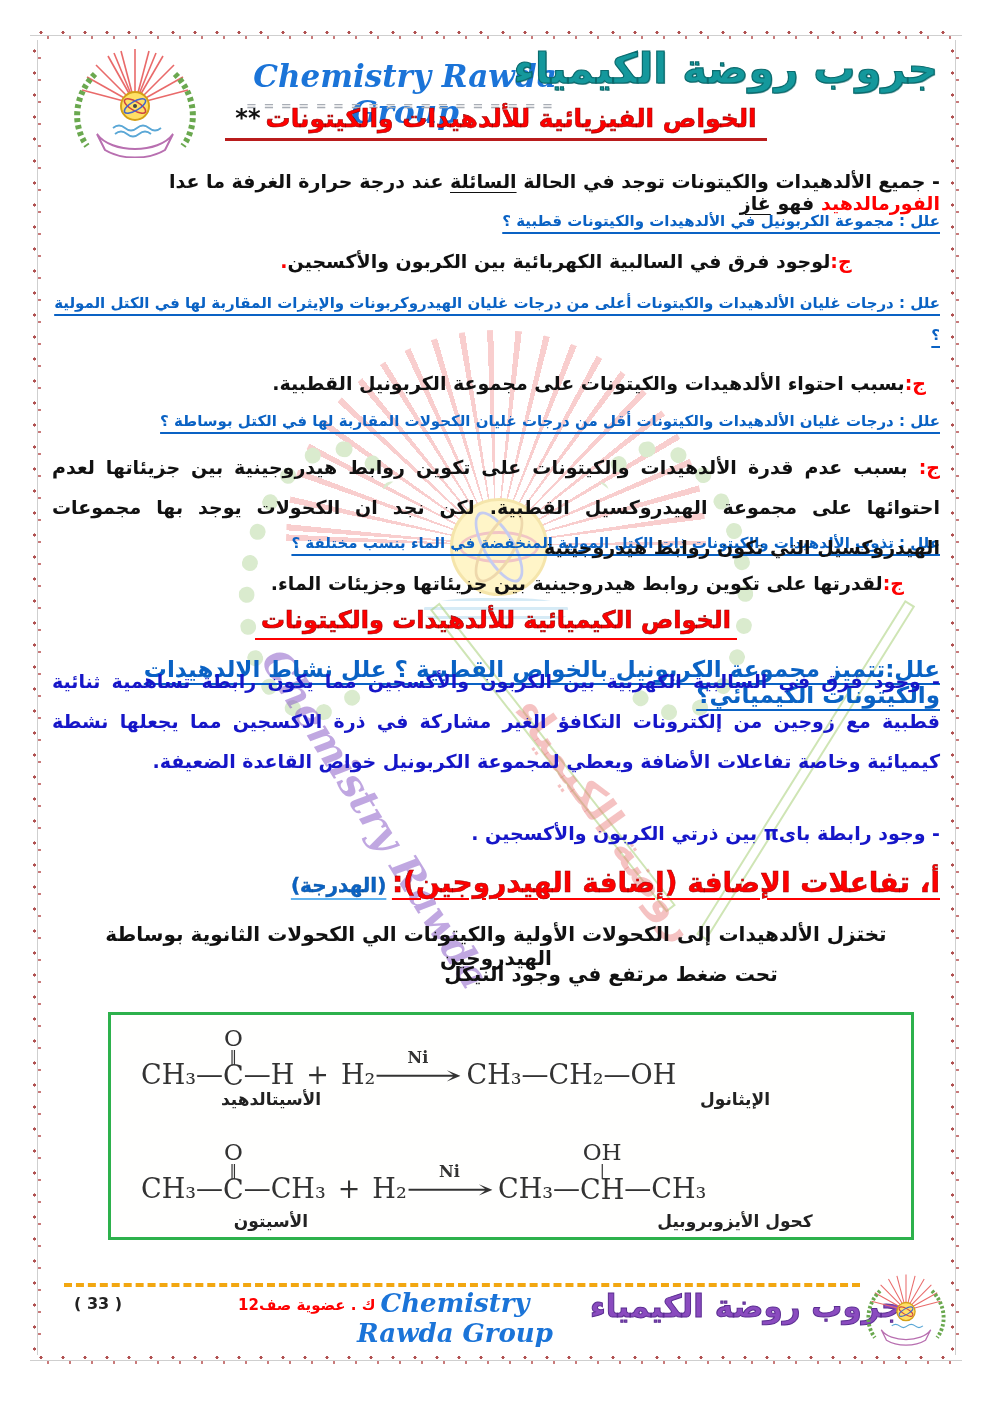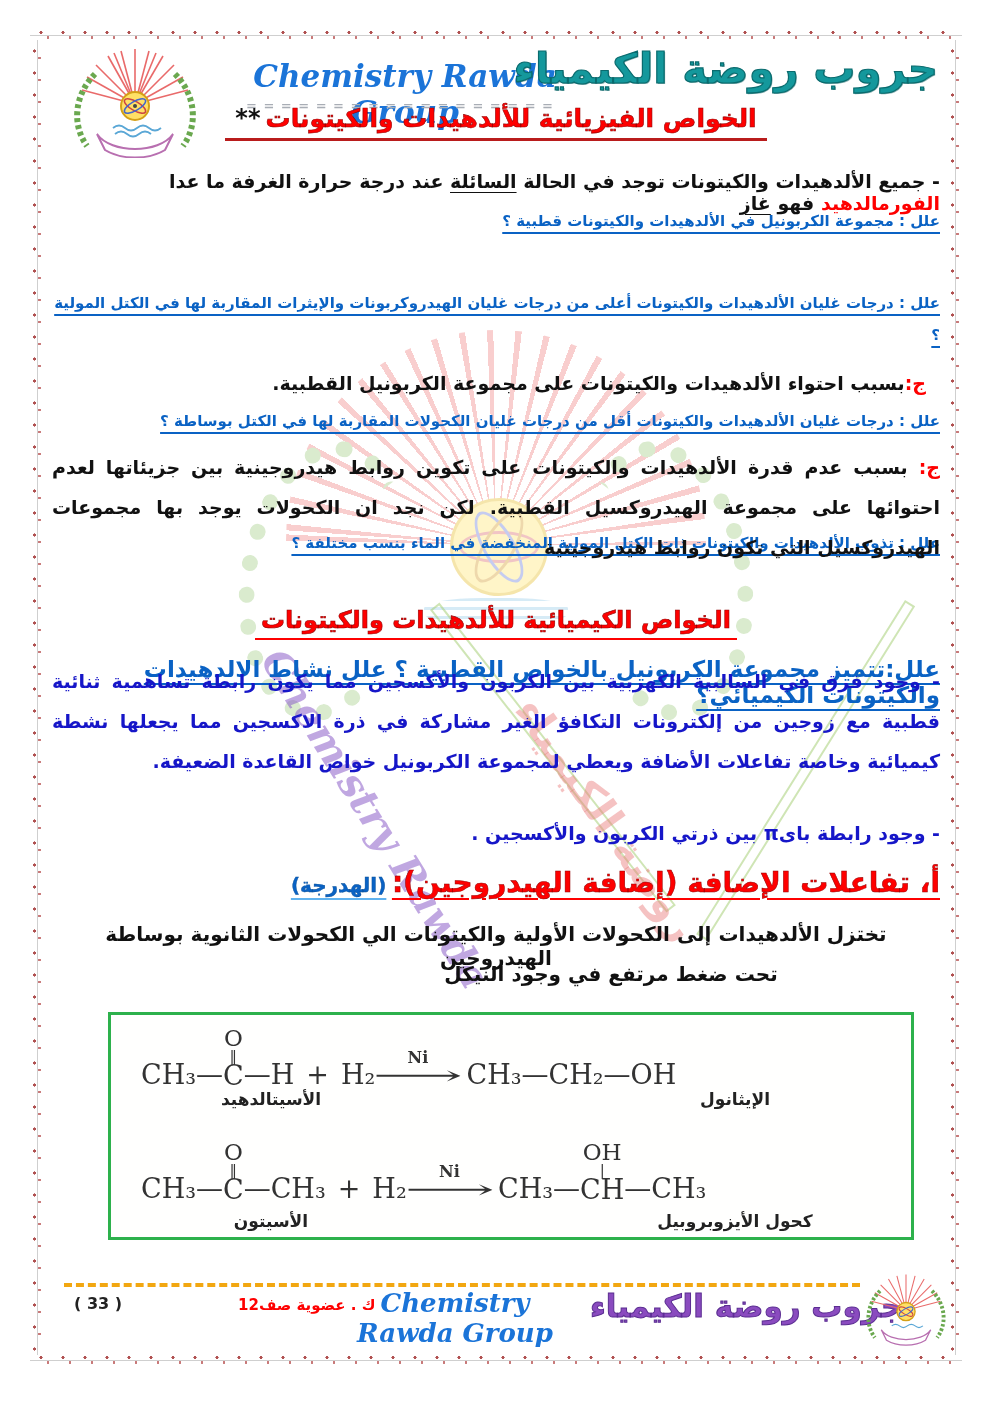--- a/index.html
+++ b/index.html
@@ -172,31 +172,37 @@
       <span class="stars">**</span>
       <span class="title-text">الخواص الفيزيائية للألدهيدات والكيتونات</span>
     </span>
   </div>
 
   <div class="blk black t-right" style="top:170px;">
     <span>- </span><span>جميع الألدهيدات والكيتونات توجد في الحالة </span><span class="u">السائلة</span><span> عند درجة حرارة الغرفة ما عدا </span><span class="redword">الفورمالدهيد</span><span> فهو </span><span class="u">غاز</span>
   </div>
 
   <div class="blk q t-right" style="top:212px;padding-left:30px;">علل : مجموعة الكربونيل في الألدهيدات والكيتونات قطبية ؟</div>
+  <div class="blk black t-center" style="top:250px;padding-left:140px;">
+    <span class="j">ج:</span><span>لوجود فرق في السالبية الكهربائية بين الكربون والأكسجين</span><span class="j">.</span>
+  </div>
 
   <div class="blk black t-right" style="top:372px;padding-right:14px;">
     <span class="j">ج:</span><span>بسبب احتواء الألدهيدات والكيتونات على مجموعة الكربونيل القطبية.</span>
   </div>
   <div class="blk q t-right ml" style="top:288px;">علل : درجات غليان الألدهيدات والكيتونات أعلى من درجات غليان الهيدروكربونات والإيثرات المقاربة لها في الكتل المولية ؟</div>
 
   <div class="blk q t-right" style="top:412px;">علل : درجات غليان الألدهيدات والكيتونات أقل من درجات غليان الكحولات المقاربة لها في الكتل بوساطة ؟</div>
   <div class="blk q t-right" style="top:534px;">علل : تذوب الألدهيدات والكيتونات ذات الكتل المولية المنخفضة في الماء بنسب مختلفة ؟</div>
 
   <div class="blk black t-just ml" style="top:448px;">
     <span class="j">ج: </span><span>بسبب عدم قدرة الألدهيدات والكيتونات على تكوين روابط هيدروجينية بين جزيئاتها لعدم احتوائها على مجموعة الهيدروكسيل القطبية. لكن نجد ان الكحولات يوجد بها مجموعات الهيدروكسيل التي تكون روابط هيدروجينية</span>
+  </div>
+  <div class="blk black t-right" style="top:572px;padding-right:36px;">
+    <span class="j">ج:</span><span>لقدرتها على تكوين روابط هيدروجينية بين جزيئاتها وجزيئات الماء.</span>
   </div>
 
   <div class="blk t-center" style="top:606px;text-align:center;">
     <span class="sec-title">الخواص الكيميائية للألدهيدات والكيتونات</span>
   </div>
 
   <div class="blk q t-right" style="top:656px;font-size:23px;">علل:تتميز مجموعة الكربونيل بالخواص القطبية ؟ علل نشاط الالدهيدات والكيتونات الكيميائي؟</div>
 
   <div class="blk bluepara t-just ml" style="top:662px;">- وجود فرق في السالبية الكهربية بين الكربون والأكسجين مما يكون رابطة تساهمية ثنائية قطبية مع زوجين من إلكترونات التكافؤ الغير مشاركة في ذرة الاكسجين مما يجعلها نشطة كيميائية وخاصة تفاعلات الأضافة ويعطي لمجموعة الكربونيل خواص القاعدة الضعيفة.</div>
 

